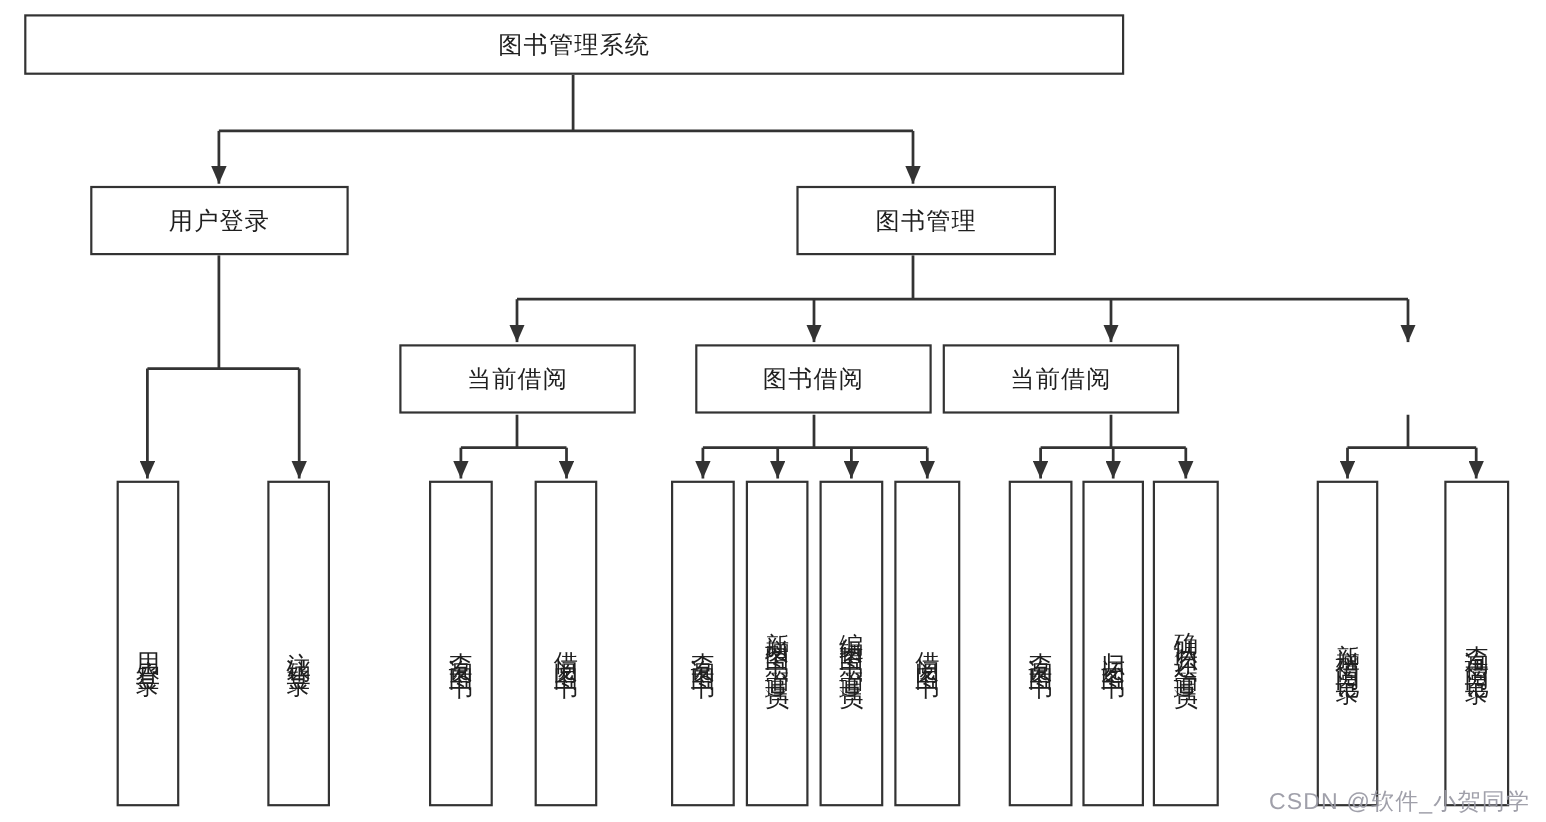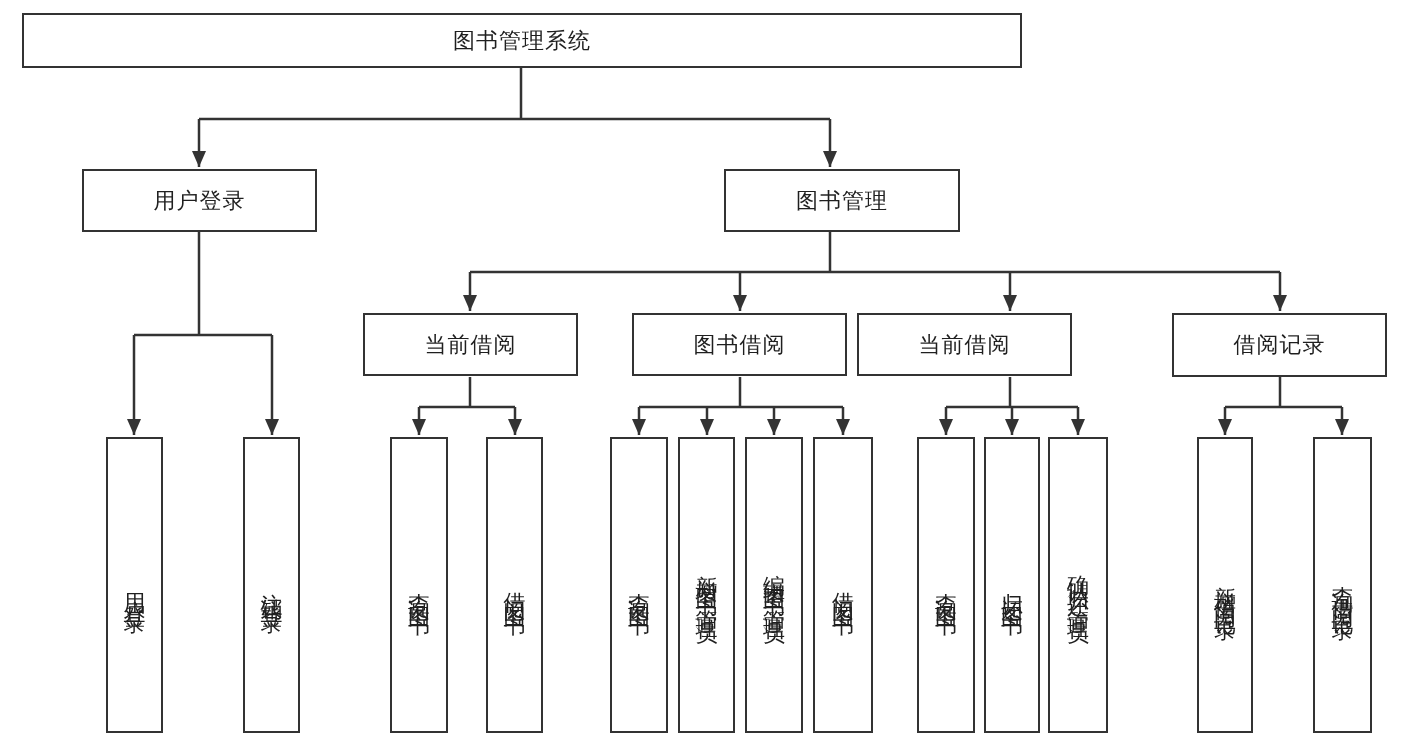--- a/index.html
+++ b/index.html
@@ -127,33 +127,33 @@
   </svg>
 
   <div class="box h n-root">图书管理系统</div>
 
   <div class="box h n-ulog">用户登录</div>
   <div class="box h n-bmgmt">图书管理</div>
 
   <div class="box h n-nbr">当前借阅</div>
   <div class="box h n-bb">图书借阅</div>
   <div class="box h n-cb">当前借阅</div>
-  <div class="box h n-br">借阅记录</div>
 
   <div class="box v n-ul1">用户登录</div>
   <div class="box v n-ul2">注销登录</div>
 
   <div class="box v n-nb1">查询图书</div>
   <div class="box v n-nb2">借阅图书</div>
 
   <div class="box v n-bb1">查询图书</div>
   <div class="box v n-bb2">新增图书（管理员）</div>
   <div class="box v n-bb3">编辑图书（管理员）</div>
   <div class="box v n-bb4">借阅图书</div>
 
   <div class="box v n-cb1">查询图书</div>
   <div class="box v n-cb2">归还图书</div>
   <div class="box v n-cb3">确认归还（管理员）</div>
 
   <div class="box v n-br1">新增借阅记录</div>
   <div class="box v n-br2">查询借阅记录</div>
 
+  <div id="watermark">CSDN @软件_小贺同学</div>
 </div>
 
 </body></html>

